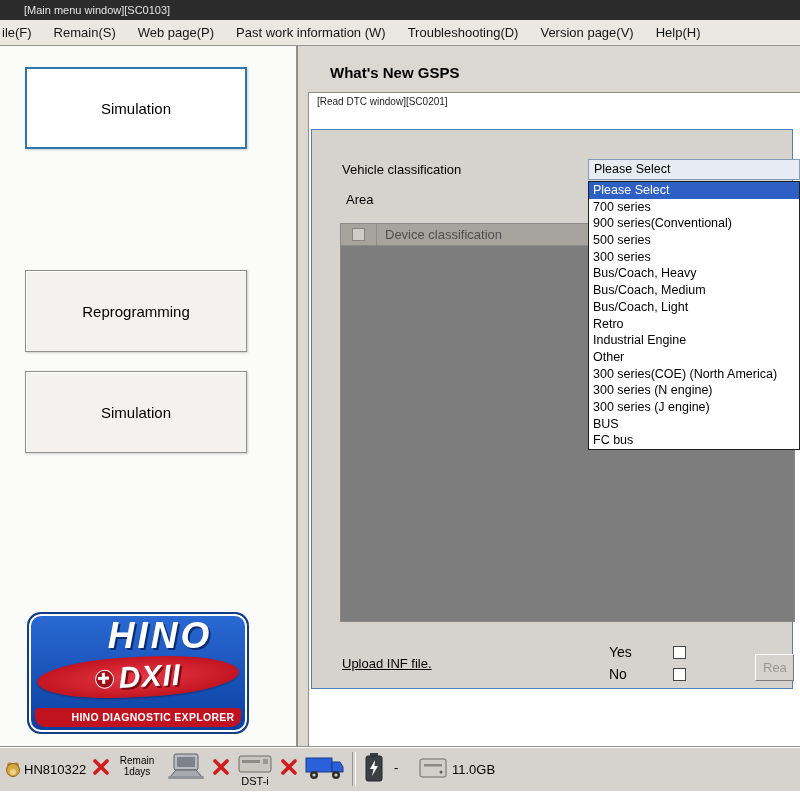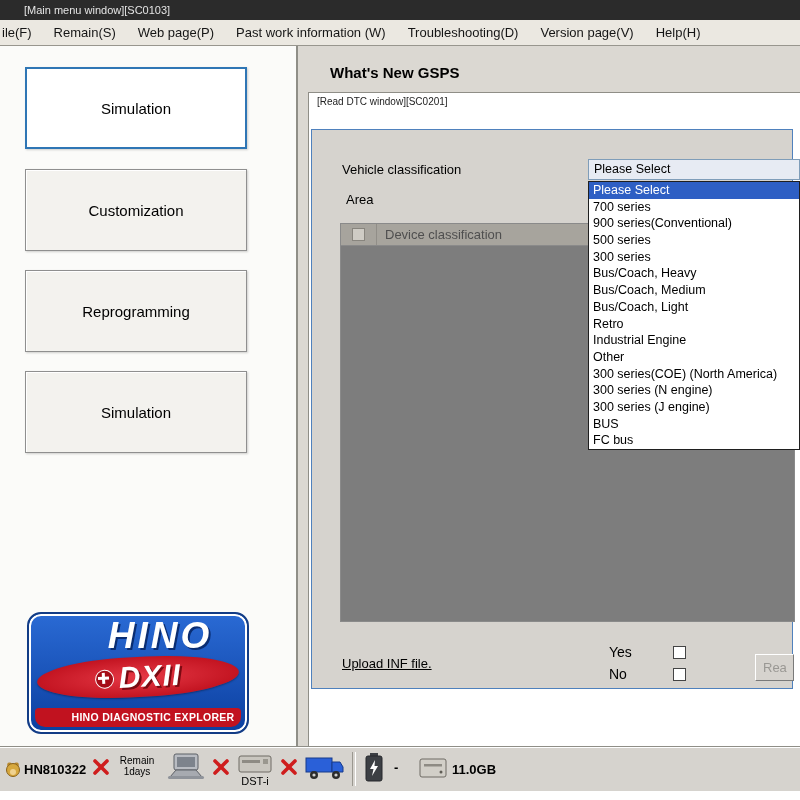--- a/index.html
+++ b/index.html
@@ -79,21 +79,21 @@
   
   .form-checkbox{position:absolute;width:13px;height:13px;background:#ffffff;border:1px solid #444;box-sizing:border-box;}
   #read-btn{position:absolute;left:443px;top:524px;width:39px;height:27px;background:#d6d3ce;
     border-top:1px solid #ffffff;border-left:1px solid #ffffff;border-right:1px solid #7a7a7a;
     border-bottom:1px solid #7a7a7a;color:#9a9894;font-size:13px;text-align:left;padding:5px 0 0 7px;
     box-sizing:border-box;overflow:hidden;}
 
   
   #statusbar{left:0;top:746px;width:800px;height:45px;background:#d6d3ce;
     border-top:1px solid #8f8e87;box-shadow:inset 0 1px 0 #ffffff;box-sizing:border-box;}
-  .sb-text{position:absolute;font-size:13px;color:#000;font-weight:bold;}
+  .sb-text{position:absolute;font-size:13px;color:#000;}
   .sb-small{position:absolute;font-size:10px;line-height:11px;color:#000;text-align:center;width:46px;}
   #bottom-strip{left:0;top:791px;width:800px;height:9px;background:#ffffff;}
   .sep{position:absolute;width:2px;height:34px;border-left:1px solid #9a978f;border-right:1px solid #ffffff;}
 </style>
 </head>
 <body>
 
 <div id="screen">
 
   <div id="titlebar" class="abs">
@@ -107,21 +107,20 @@
     <span class="menu-item">Past work information (W)</span>
     <span class="menu-item">Troubleshooting(D)</span>
     <span class="menu-item">Version page(V)</span>
     <span class="menu-item">Help(H)</span>
   </div>
 
   <div id="contentbg" class="abs"></div>
 
   <div id="leftpanel" class="abs">
     <div class="nav-btn active" style="top:21px;">Simulation</div>
-    <div class="nav-btn" style="top:123px;">Customization</div>
     <div class="nav-btn" style="top:224px;">Reprogramming</div>
     <div class="nav-btn" style="top:325px;">Simulation</div>
 
     <div id="logo" class="abs">
       <div class="logo-brand">HINO</div>
       <div class="logo-band">
         <span class="logo-cross">
             <span class="cv"></span>
             <span class="ch"></span>
           </span>

